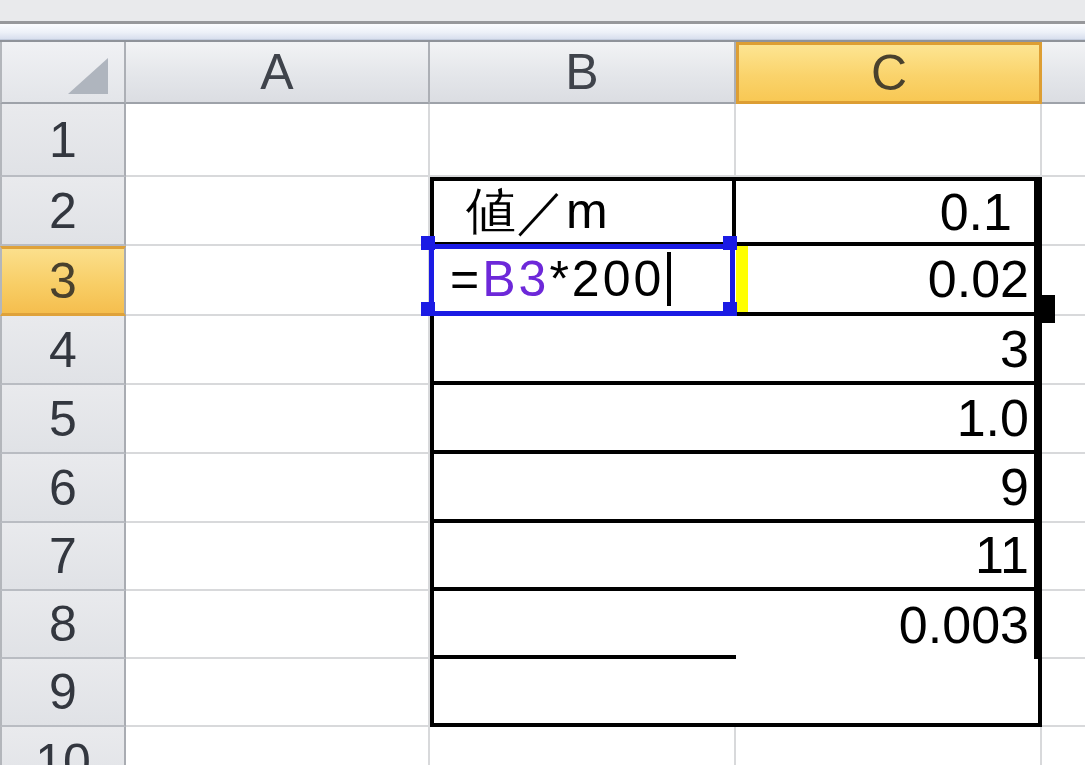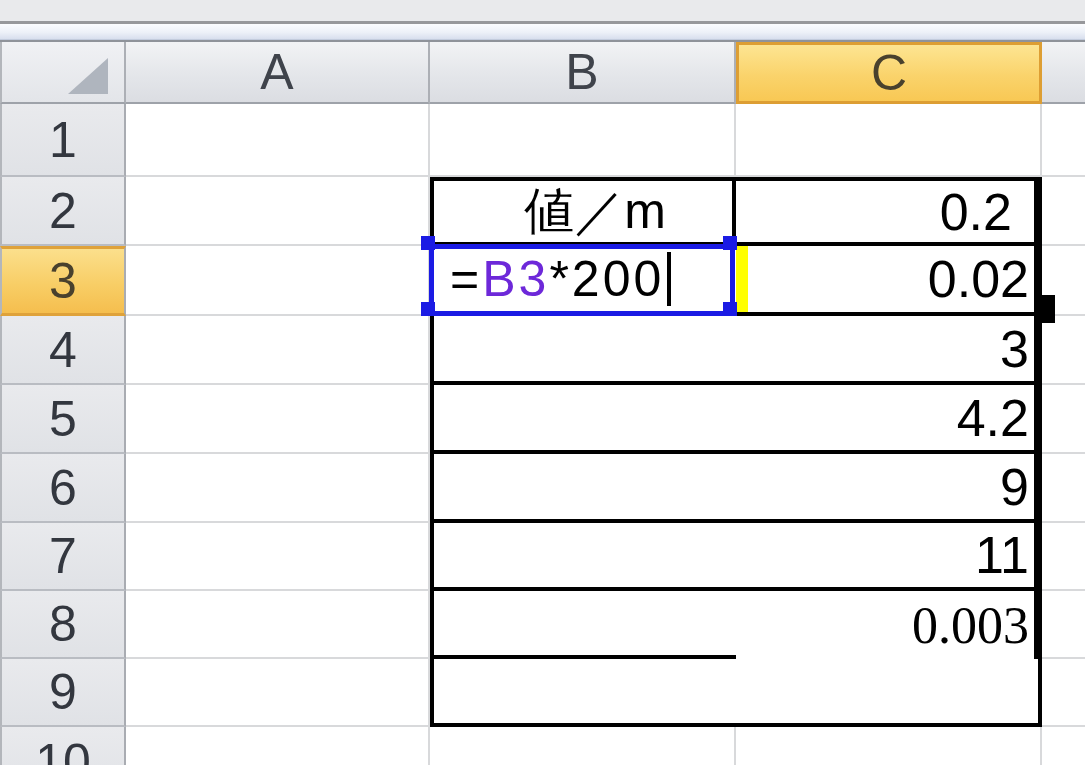--- a/index.html
+++ b/index.html
@@ -47,22 +47,22 @@
   .gl{background:#D8D9DB;}
 
   
   .sheet-table{left:430px;top:177px;width:612px;height:550px;
     border:4px solid #000;background:#FFFFFF;
     display:grid;grid-template-columns:302px 1fr;
     grid-template-rows:65px 70px 69px 69px 69px 68px 68px auto;}
   .cell{box-sizing:border-box;border-bottom:4px solid #000;
     display:flex;align-items:center;font-size:52px;color:#000;overflow:hidden;}
   .cell.col-b{border-right:4px solid #000;}
-  .cell.last{border-bottom:none;font-family:Liberation Serif, serif;}
-  .cell.txt{justify-content:center;padding-left:24px;font-size:50px;}
+  .cell.last{border-bottom:none;}
+  .cell.txt{justify-content:flex-start;padding-left:32px;font-size:50px;}
   .cell.num{justify-content:flex-end;padding-right:5px;}
   .cell.num-sel{justify-content:flex-end;padding-right:22px;}
   .cell.formula{justify-content:flex-start;padding-left:16px;font-size:50px;letter-spacing:3px;}
   .formula .ref{color:#6d28d9;}
   .caret{display:inline-block;width:4px;height:54px;background:#000;margin-left:3px;}
 
   
   .ref-border{left:429px;top:244px;width:306px;height:72px;
     border:5px solid #1B1BE4;background:transparent;}
   .handle{width:14px;height:14px;background:#1B1BE4;}
@@ -137,21 +137,21 @@
 <div class="abs rowhdr" style="top:727px;height:69px;border-bottom:none;">
     <span>10</span>
   </div>
 
 <div class="abs sheet-table">
   <div class="cell col-b txt">
       <span>値／m</span>
     </div>
 
   <div class="cell col-b num-sel">
-      <span>0.2</span>
+      <span>0.1</span>
     </div>
   <div class="cell formula">
     <span>=</span>
       <span class="ref">B3</span>
       <span>*200</span>
       <span class="caret"></span>
   </div>
 
   <div class="cell col-b num">
       <span>0.02</span>
@@ -161,21 +161,21 @@
     </div>
 
   <div class="cell col-b num">
       <span>3</span>
     </div>
   <div class="cell">
       <span></span>
     </div>
 
   <div class="cell col-b num">
-      <span>4.2</span>
+      <span>1.0</span>
     </div>
   <div class="cell">
       <span></span>
     </div>
 
   <div class="cell col-b num">
       <span>9</span>
     </div>
   <div class="cell">
       <span></span>

